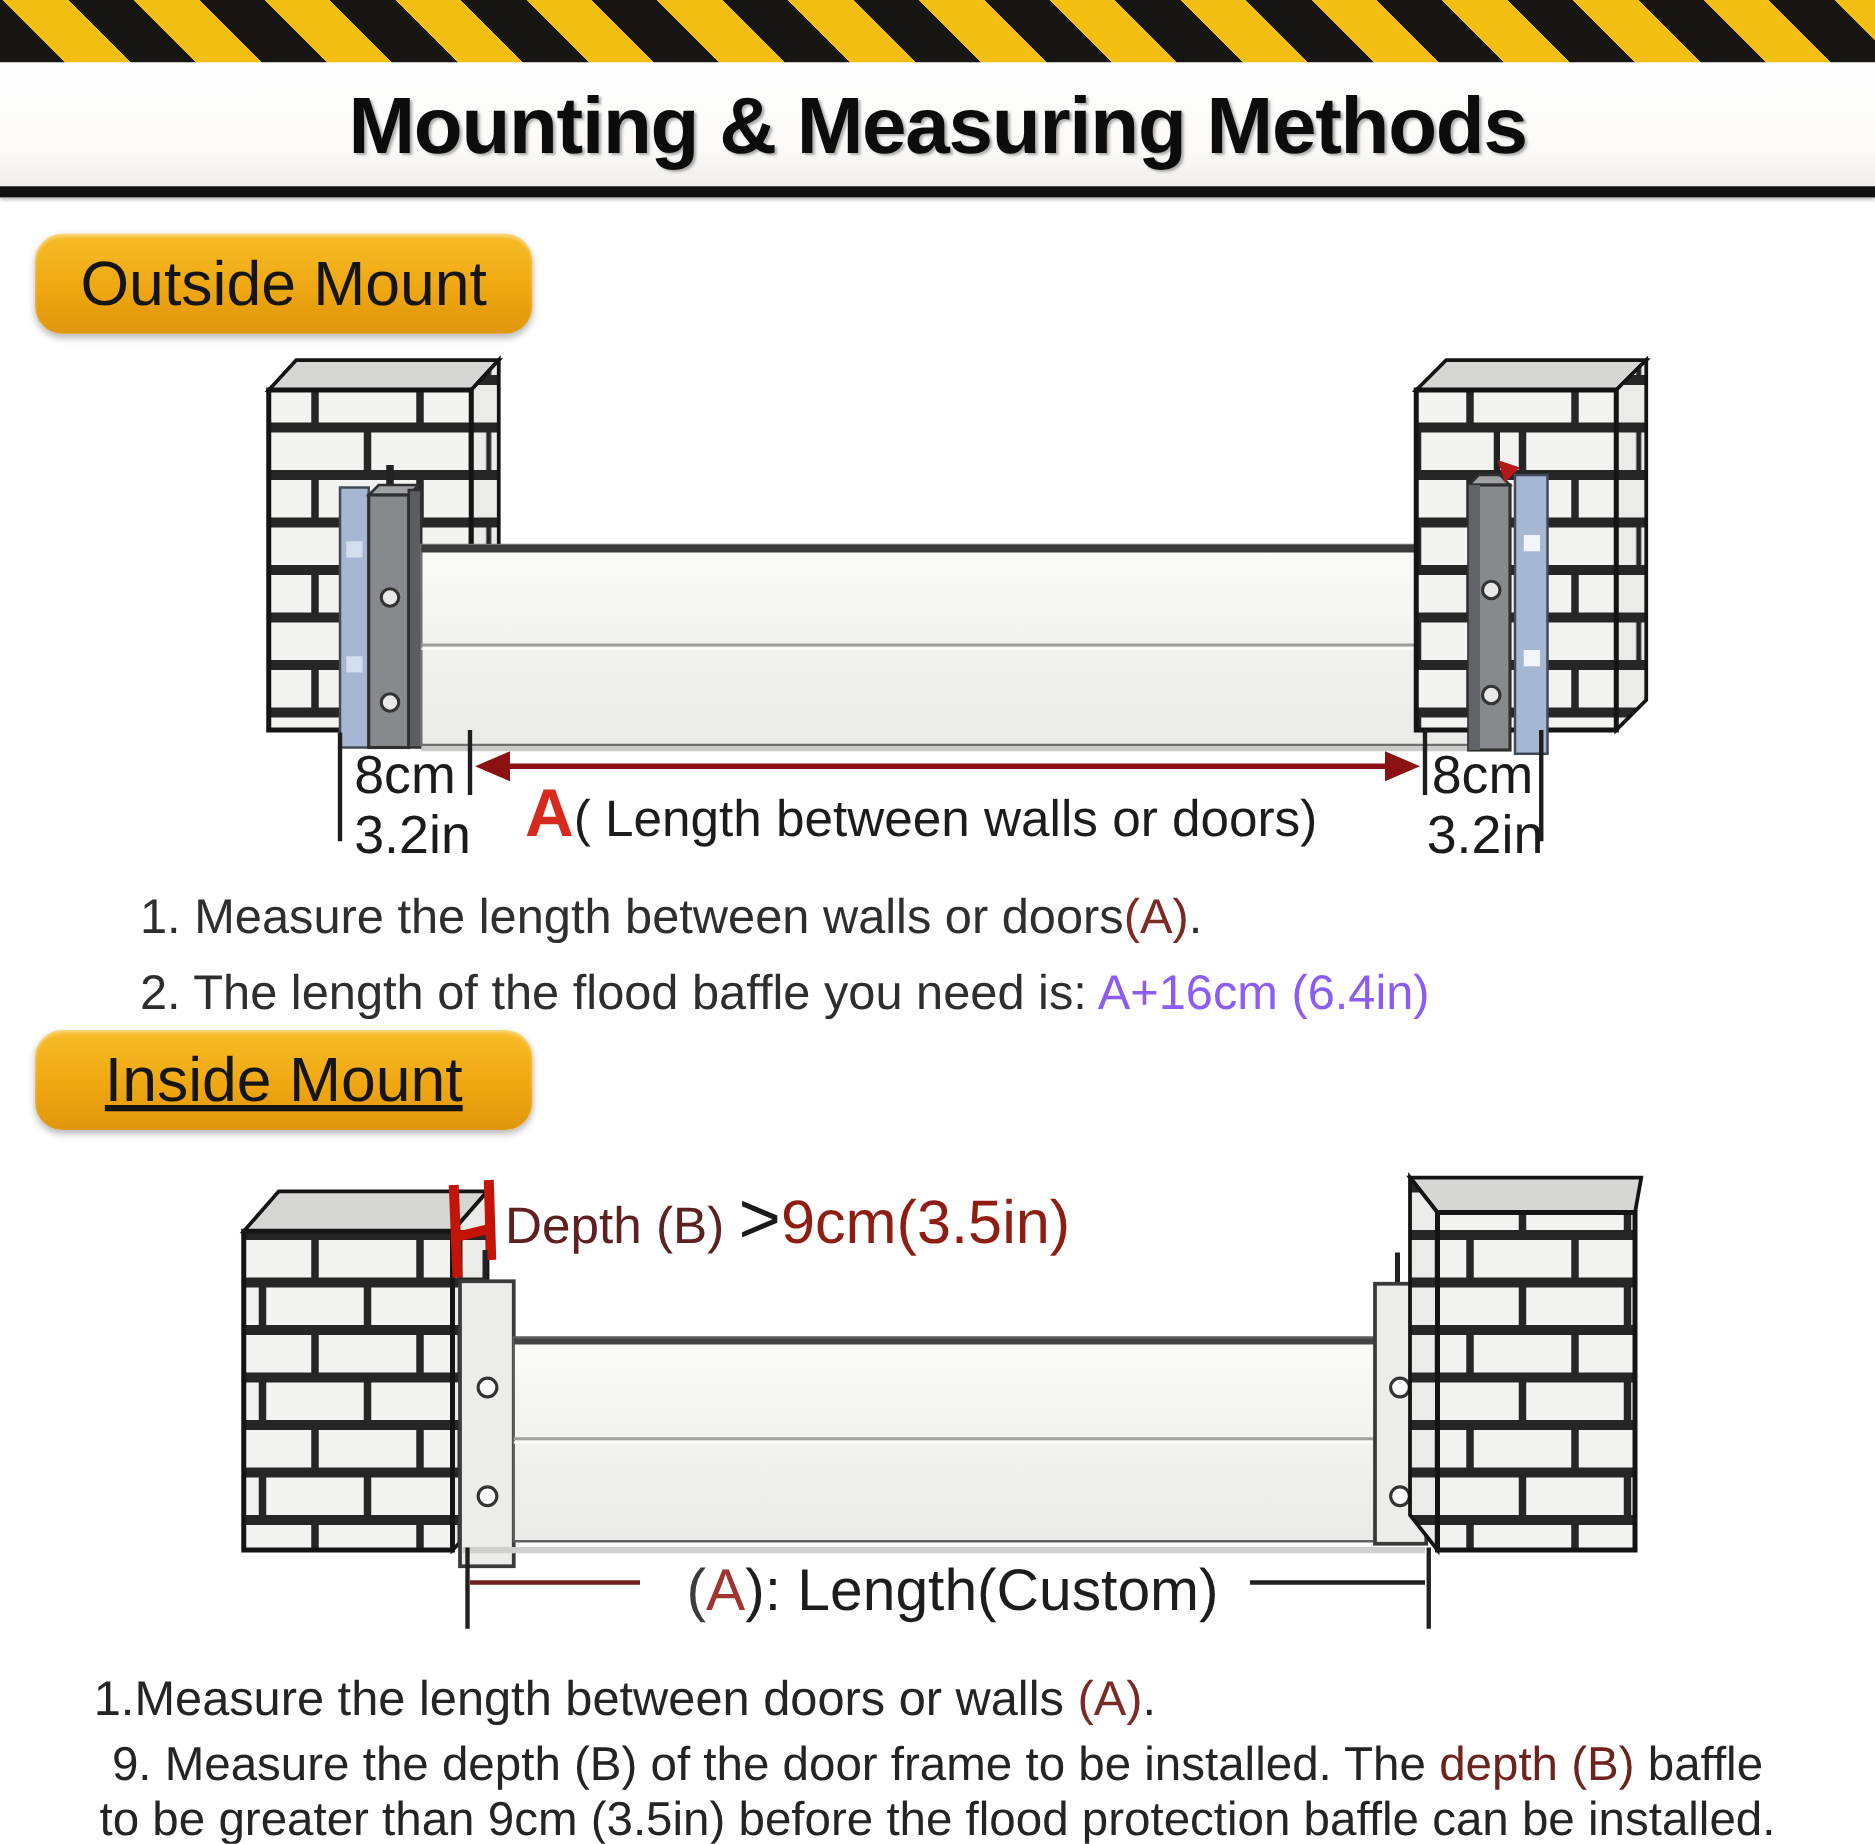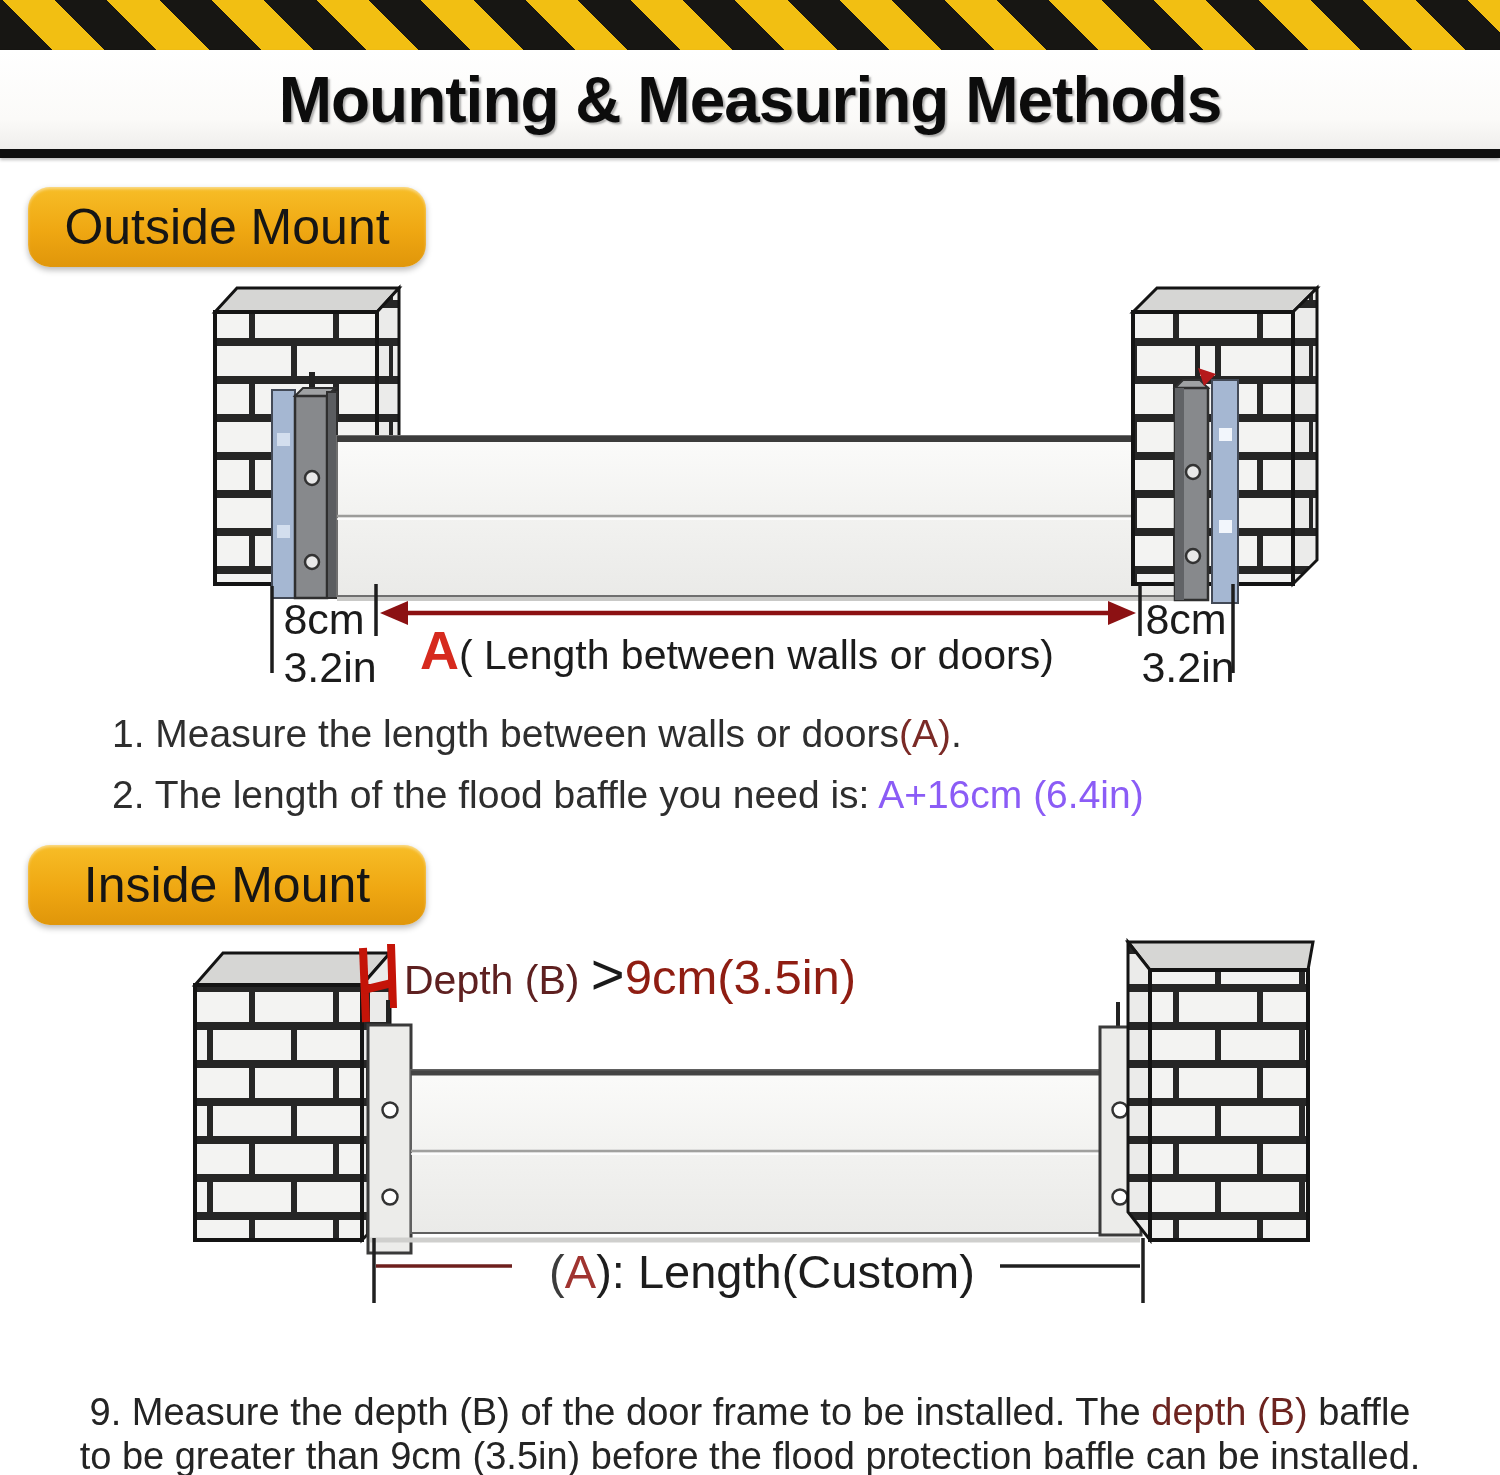--- a/index.html
+++ b/index.html
@@ -18,21 +18,21 @@
   .page-title{margin:0;font-size:64px;font-weight:bold;color:#0c0c0c;
         letter-spacing:-1px;text-shadow:2px 2px 2px rgba(110,110,110,0.55);}
 
   
   .badge{position:absolute;left:28px;width:398px;height:80px;border-radius:22px;
         background:linear-gradient(180deg,#f7bd27 0%,#efa712 55%,#e0960a 100%);
         display:flex;align-items:center;justify-content:center;
         font-size:50px;color:#151515;
         box-shadow:0 3px 6px rgba(0,0,0,0.28), inset 0 2px 3px rgba(255,255,255,0.45);}
   .badge-outside{top:187px;}
-  .badge-inside{top:845px;}
+  .badge-inside{top:824px;text-decoration:underline;}
 
   
   .diagram{position:absolute;left:0;}
   .diagram-outside{top:280px;width:1500px;height:420px;}
   .diagram-inside{top:935px;width:1500px;height:375px;}
   .diagram text{font-family:"Liberation Sans", sans-serif;}
   .dim{font-size:43px;fill:#1b1b1b;}
   .bigA{font-size:54px;font-weight:bold;fill:#d62a1e;}
   .lbl{font-size:41px;fill:#1c1c1c;}
   .mar40{font-size:41px;fill:#5e2020;}
@@ -225,19 +225,20 @@
     <g>
       <line x1="374" y1="1238" x2="374" y2="1303" stroke="#202020" stroke-width="3.5"></line>
       <line x1="376" y1="1266" x2="512" y2="1266" stroke="#6e1f1d" stroke-width="3.5"></line>
       <line x1="1000" y1="1266" x2="1140" y2="1266" stroke="#202020" stroke-width="3.5"></line>
       <line x1="1143" y1="1238" x2="1143" y2="1303" stroke="#202020" stroke-width="3.5"></line>
     </g>
 
     <text x="762" y="1288" text-anchor="middle"><tspan class="paren">(</tspan><tspan class="marA">A</tspan><tspan class="restL">): Length(Custom)</tspan></text>
   </svg>
 
+  <div class="notes-bottom-1"><span>1.Measure the length between doors or walls </span><span class="maroon">(A)</span><span>.</span></div>
 
   <div class="notes-bottom-2">
     <div class="row"><span>9. Measure the depth (B) of the door frame to be installed. The </span><span class="maroon2">depth (B)</span><span> baffle</span></div>
     <div class="row"><span>to be greater than 9cm (3.5in) before the flood protection baffle can be installed.</span></div>
   </div>
 
 </div>
 
 </body></html>

